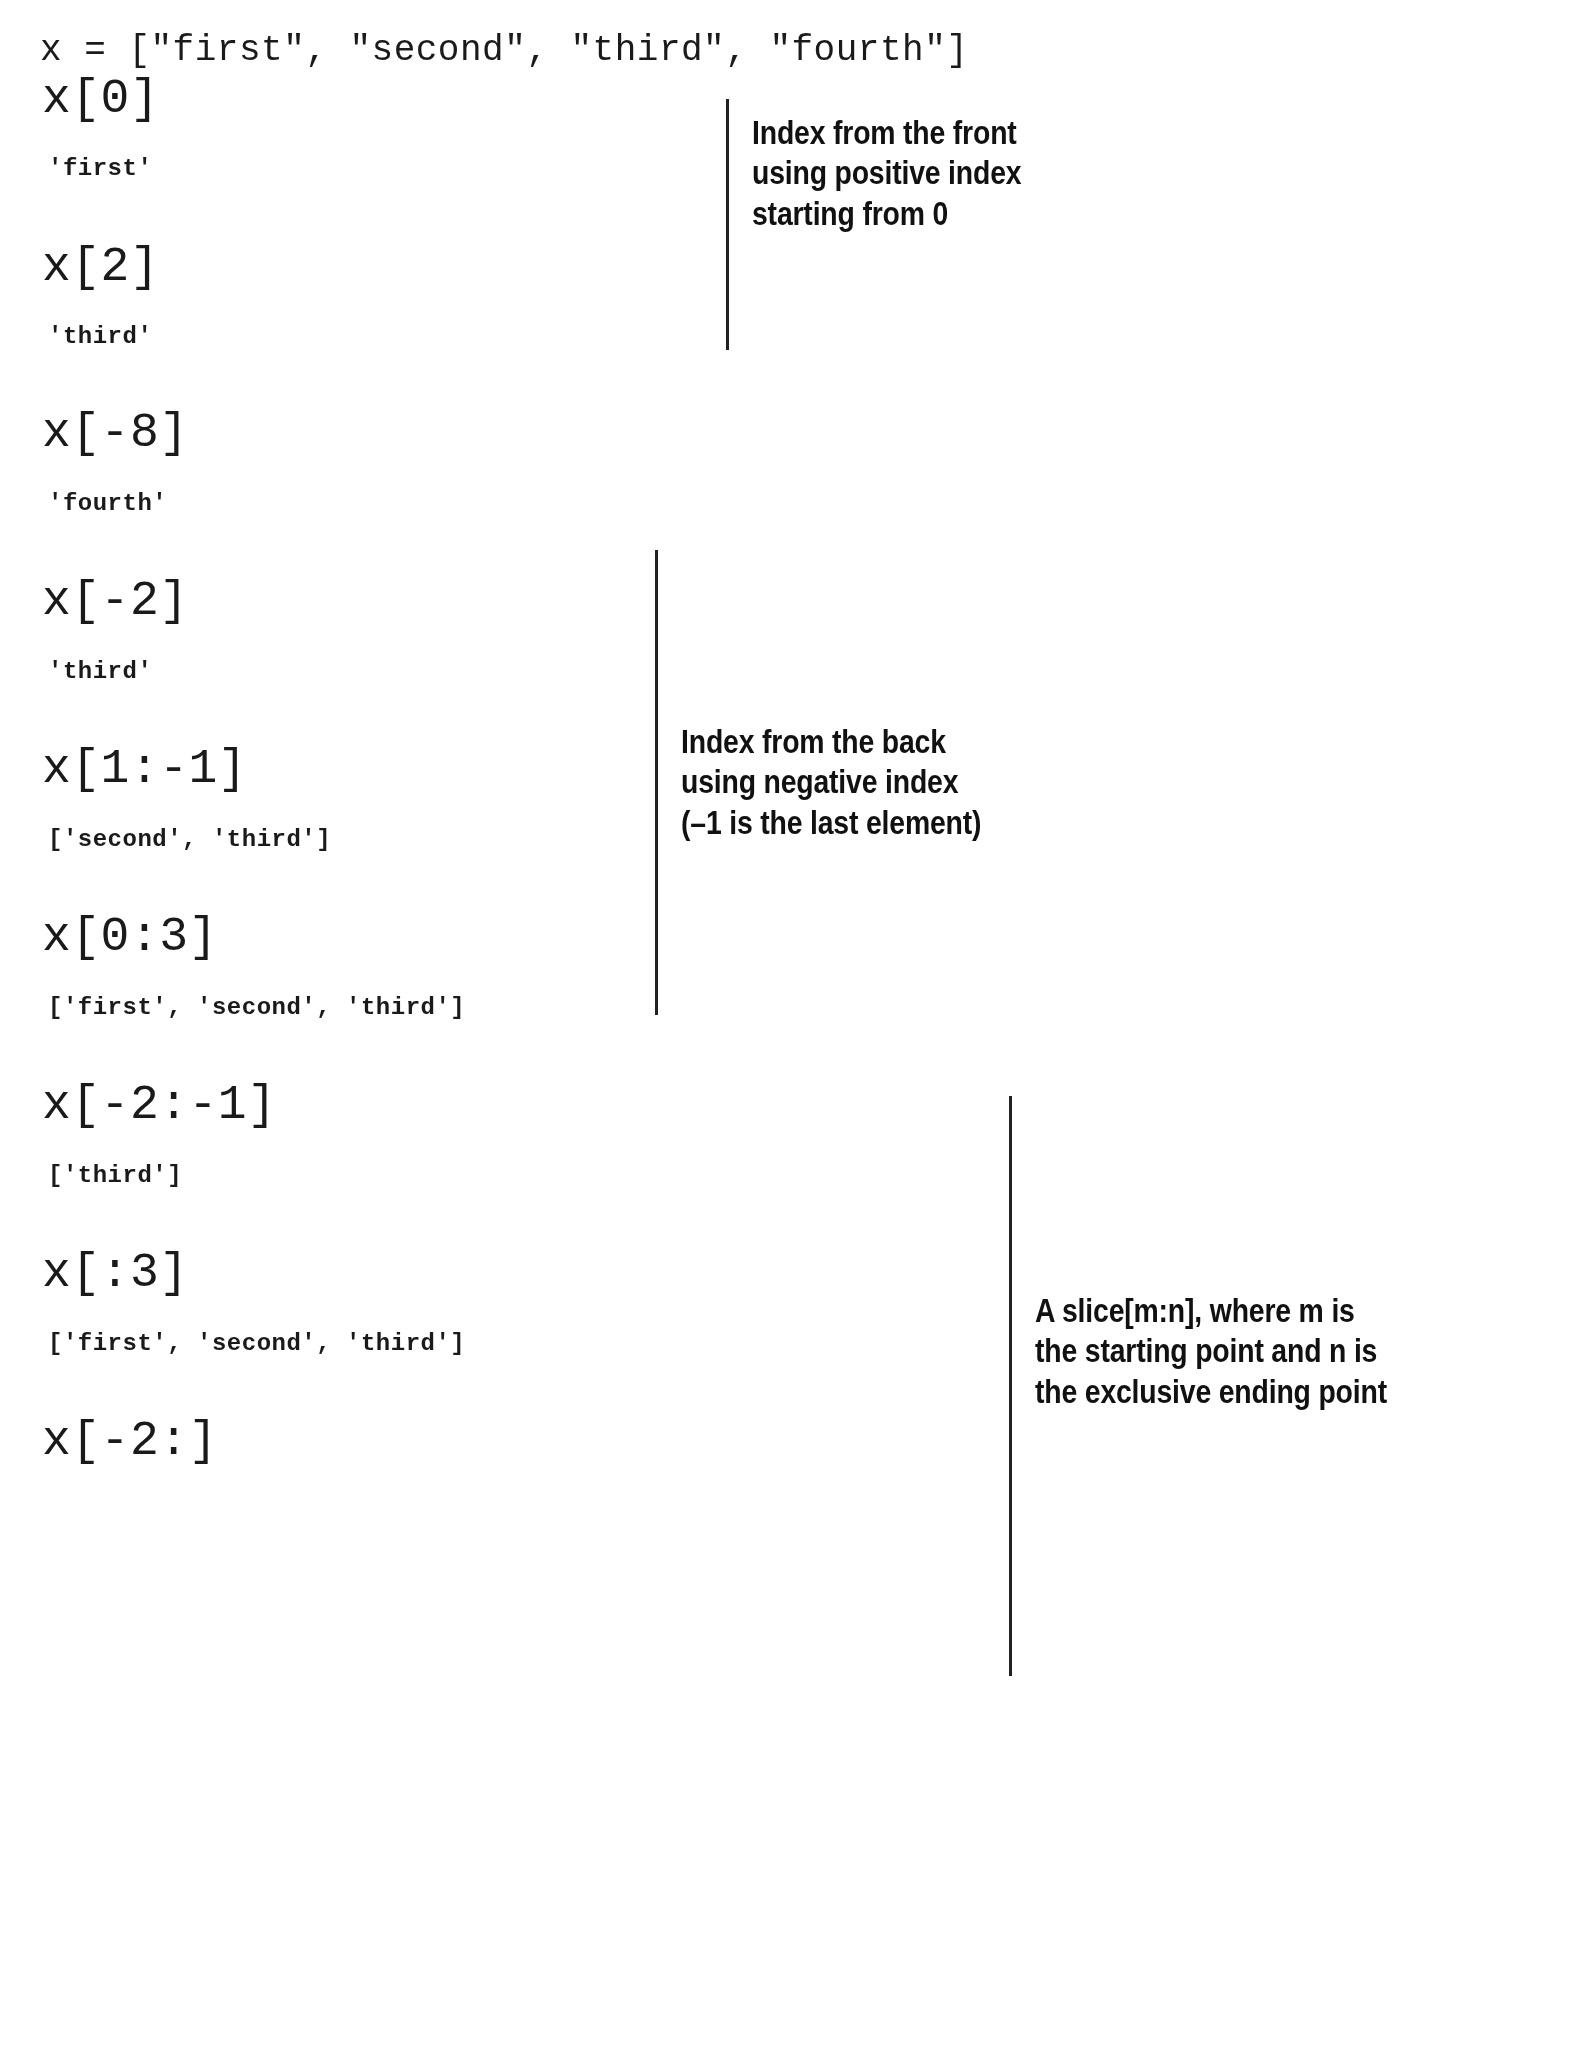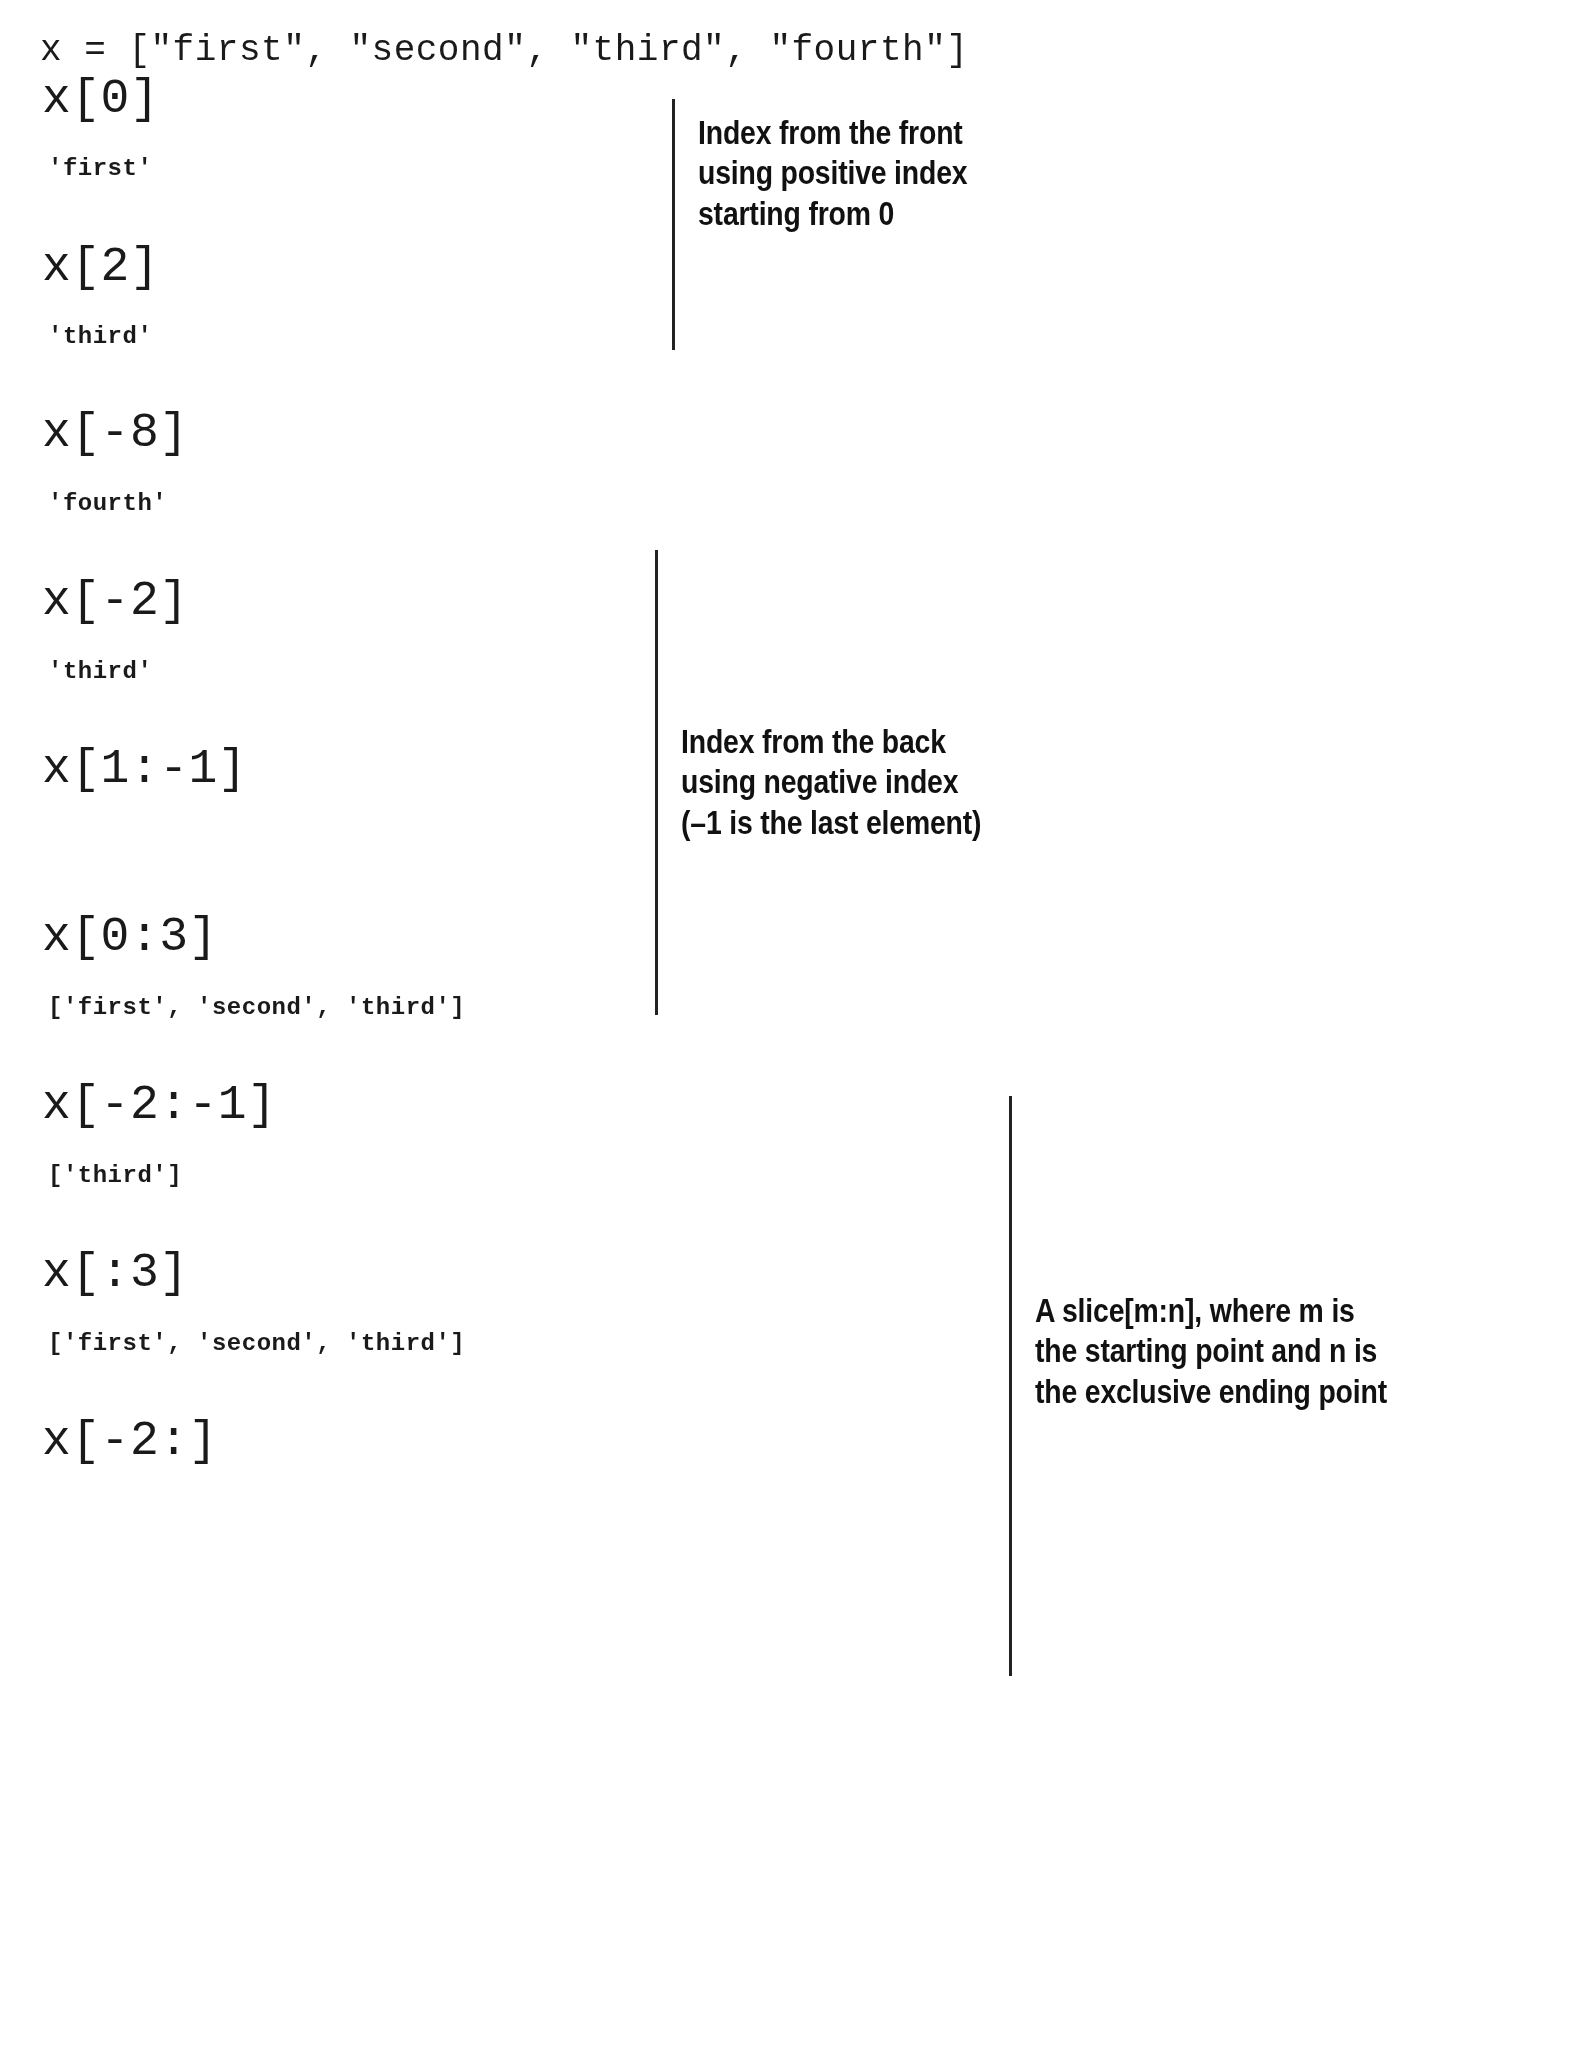--- a/index.html
+++ b/index.html
@@ -83,37 +83,38 @@
   <div class="code-line input" style="top:406px;">x[-8]</div>
 
   <div class="code-line output" style="top:490px;">'fourth'</div>
 
   <div class="code-line input" style="top:574px;">x[-2]</div>
 
   <div class="code-line output" style="top:658px;">'third'</div>
 
   <div class="code-line input" style="top:742px;">x[1:-1]</div>
 
+  <div class="code-line output" style="top:826px;">['second', 'third']</div>
 
   <div class="code-line input" style="top:910px;">x[0:3]</div>
 
   <div class="code-line output" style="top:994px;">['first', 'second', 'third']</div>
 
   <div class="code-line input" style="top:1078px;">x[-2:-1]</div>
 
   <div class="code-line output" style="top:1162px;">['third']</div>
 
   <div class="code-line input" style="top:1246px;">x[:3]</div>
 
   <div class="code-line output" style="top:1330px;">['first', 'second', 'third']</div>
 
   <div class="code-line input" style="top:1414px;">x[-2:]</div>
 
 
-  <div class="annotation" style="left:672px; top:99px; width:600px; height:251px;">
+  <div class="annotation" style="left:726px; top:99px; width:600px; height:251px;">
     <div class="rule" style="height:251px;"></div>
     <div class="note" style="left:26px; top:14px;">Index from the front
 using positive index
 starting from 0</div>
   </div>
 
   <div class="annotation" style="left:655px; top:550px; width:650px; height:465px;">
     <div class="rule" style="height:465px;"></div>
     <div class="note" style="left:26px; top:172px;">Index from the back
 using negative index

